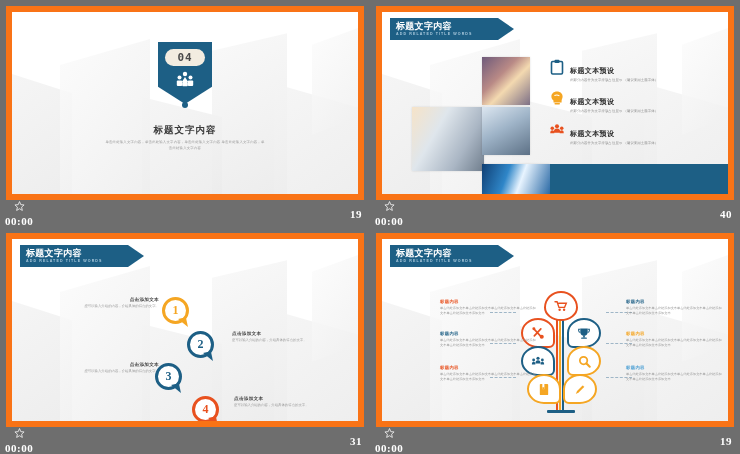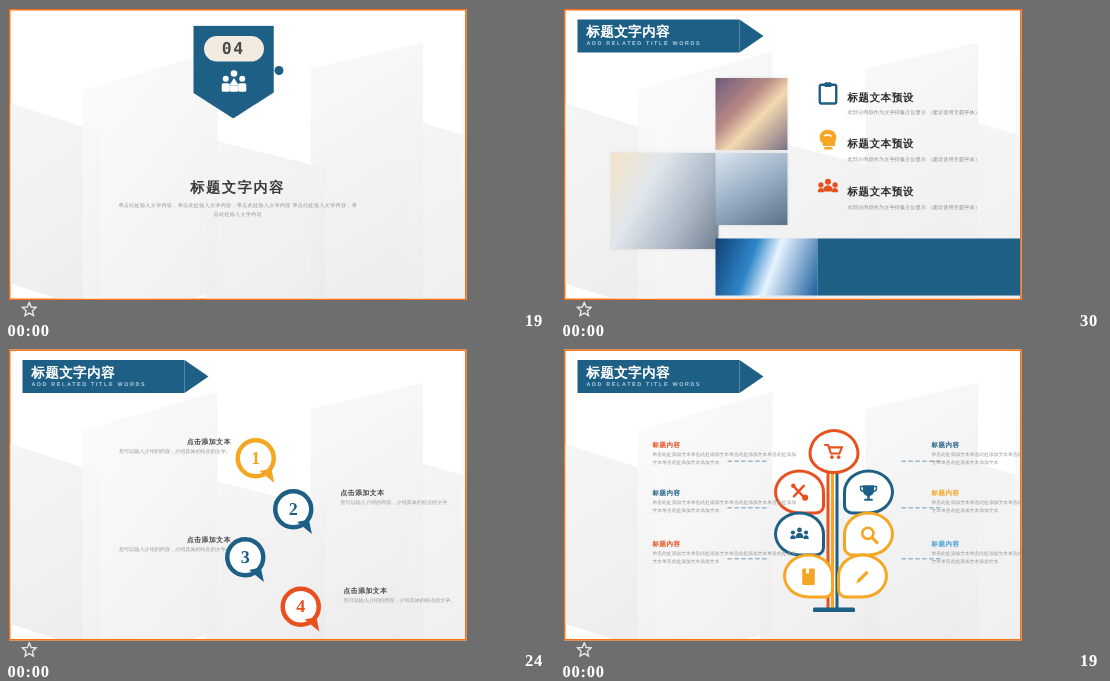--- a/index.html
+++ b/index.html
@@ -16,24 +16,24 @@
     grid-template-rows:227px 227px;
   }
   .cell {
     position:relative;
     width:370px; height:227px;
     background:#6e6e6e;
     padding:6px 6px 0 6px;
   }
   .slide {
     position:relative;
-    width:305px; height:194px;
+    width:358px; height:194px;
     background:#ffffff;
     overflow:hidden;
-    border:1px solid #f97316;
+    border:6px solid #f97316;
   }
   
   .bg-geo { position:absolute; inset:0; overflow:hidden; }
   .bg-geo i {
     position:absolute; display:block;
     background:linear-gradient(135deg,#f4f4f4 0%,#e9e9e9 100%);
     opacity:.85;
   }
   .g1 { left:-10px; top:70px; width:70px; height:120px; transform:skewY(18deg); }
   .g2 { left:48px; top:40px; width:90px; height:160px; transform:skewY(-16deg); background:linear-gradient(135deg,#fafafa,#ededed)!important; }
@@ -82,23 +82,23 @@
     color:#ffffff; font-size:9px; font-weight:bold;
     line-height:10px; letter-spacing:.3px;
   }
   .ribbon-sub {
     color:#a9c9dd; font-size:3.6px; font-weight:bold;
     line-height:6px; letter-spacing:1.1px;
   }
 
   
   .badge-wrap {
-    position:absolute; left:50%; top:10px;
+    position:absolute; left:50%; top:30px;
     transform:translateX(-50%);
-    display:flex; flex-direction:row; align-items:center;
+    display:flex; flex-direction:column; align-items:center;
   }
   .badge {
     width:54px; height:62px;
     background:#1d5f85;
     clip-path:polygon(0 0,100% 0,100% 72%,50% 100%,0 72%);
     display:flex; flex-direction:column; align-items:center;
     padding-top:7px;
   }
   .badge-oval {
     width:40px; height:17px; border-radius:9px;
@@ -332,21 +332,21 @@
         </span>
       </div>
     </div>
     <div class="footer">
       <span class="timer">
         <svg class="star-ico" viewBox="0 0 12 12">
           <path d="M6 .6 L7.4 4 L11 4.3 L8.3 6.7 L9.1 10.3 L6 8.4 L2.9 10.3 L3.7 6.7 L1 4.3 L4.6 4 Z" fill="none" stroke="#e8e8e8" stroke-width="1"></path>
         </svg>
         <span>00:00</span>
       </span>
-      <span class="pagenum">30</span>
+      <span class="pagenum">40</span>
     </div>
   </div>
 
   <div class="cell">
     <div class="slide">
       <div class="bg-geo">
         <i class="g1"></i>
           <i class="g2"></i>
           <i class="g3"></i>
           <i class="g4"></i>
@@ -384,21 +384,21 @@
         <div class="p">您可以输入介绍的内容，介绍具体的特点的文字。</div>
       </div>
     </div>
     <div class="footer">
       <span class="timer">
         <svg class="star-ico" viewBox="0 0 12 12">
           <path d="M6 .6 L7.4 4 L11 4.3 L8.3 6.7 L9.1 10.3 L6 8.4 L2.9 10.3 L3.7 6.7 L1 4.3 L4.6 4 Z" fill="none" stroke="#e8e8e8" stroke-width="1"></path>
         </svg>
         <span>00:00</span>
       </span>
-      <span class="pagenum">24</span>
+      <span class="pagenum">31</span>
     </div>
   </div>
 
   <div class="cell">
     <div class="slide">
       <div class="bg-geo">
         <i class="g1"></i>
           <i class="g2"></i>
           <i class="g3"></i>
           <i class="g4"></i>

